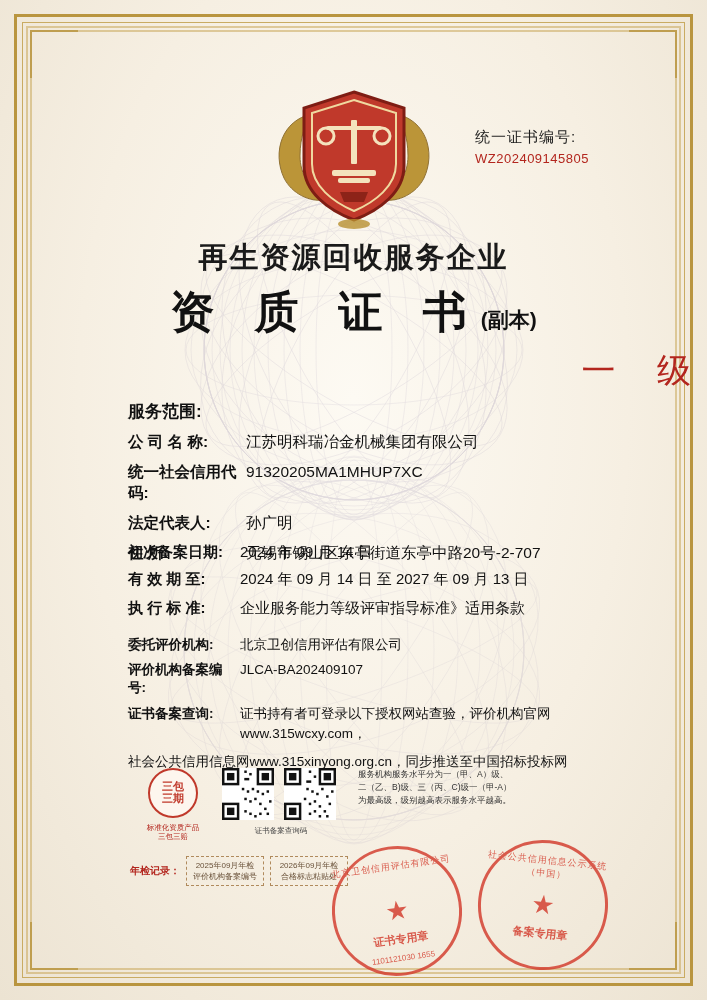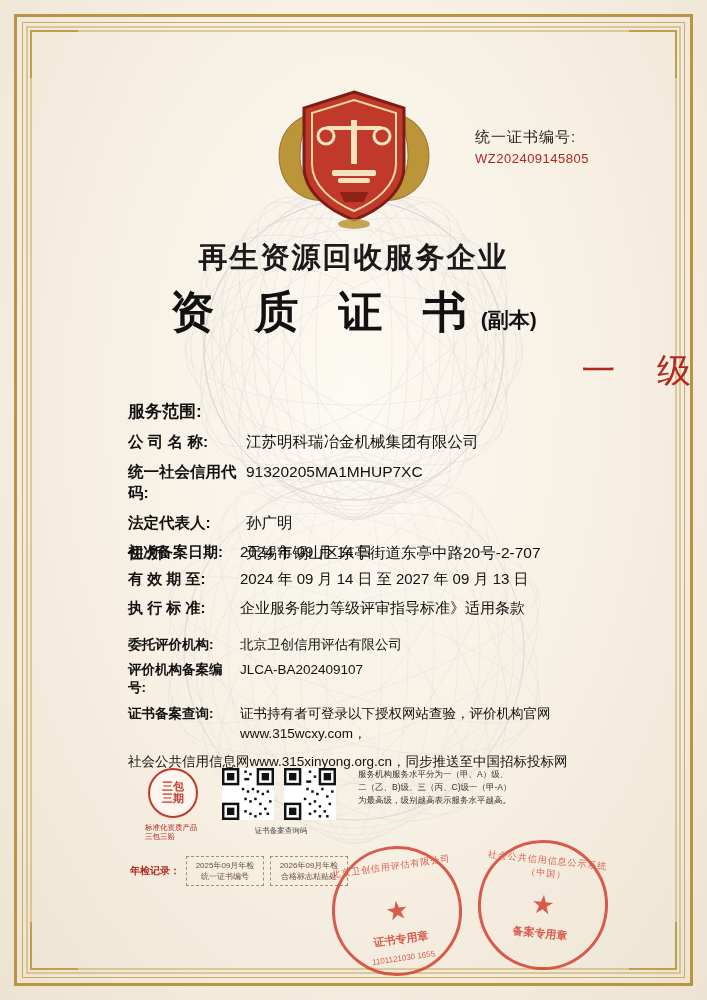--- a/index.html
+++ b/index.html
@@ -89,21 +89,21 @@
   .multi{font-size:15px;line-height:1.45;color:#111;}
 
   .fields3{position:absolute;left:128px;top:636px;width:500px;}
   .fields3 .k{width:112px;flex:0 0 112px;font-size:13.5px;font-weight:bold;}
   .fields3 .v{font-size:13.5px;}
   .fields3 .row{margin-bottom:7px;}
   .fields3 .wrap{font-size:13.5px;line-height:1.5;color:#111;}
 
   
   .badge3{
-    position:absolute;left:145px;top:768px;width:56px;
+    position:absolute;left:145px;top:768px;width:56px;text-align:center;
   }
   .badge3 .circ{
     width:46px;height:46px;border-radius:50%;border:2px solid #c0392b;margin:0 auto;
     color:#c0392b;font-size:11px;font-weight:bold;line-height:1.05;
     display:flex;align-items:center;justify-content:center;flex-direction:column;
     background:#fdf6ee;
   }
   .badge3 .cap{font-size:7.5px;color:#b3261e;margin-top:5px;line-height:1.25;}
 
   .qrs{position:absolute;left:222px;top:768px;width:118px;display:flex;gap:10px;}
@@ -413,21 +413,21 @@
     </div>
     <div class="qrcap">证书备案查询码</div>
 
     <div class="levelnote" style="white-space:pre-line;">服务机构服务水平分为一（甲、A）级、
 二（乙、B)级、三（丙、C)级一（甲-A）
 为最高级，级别越高表示服务水平越高。</div>
 
     <div class="yearrec">
       <div class="lab">年检记录：</div>
       <div class="ybox" style="white-space:pre-line;">2025年09月年检
-统一证书编号</div>
+评价机构备案编号</div>
       <div class="ybox" style="white-space:pre-line;">2026年09月年检
 合格标志粘贴处</div>
     </div>
 
     <div class="stamp stamp1">
       <div class="top">北京卫创信用评估有限公司</div>
       <div class="star">★</div>
       <div class="bot">证书专用章</div>
       <div class="code">1101121030 1655</div>
     </div>

